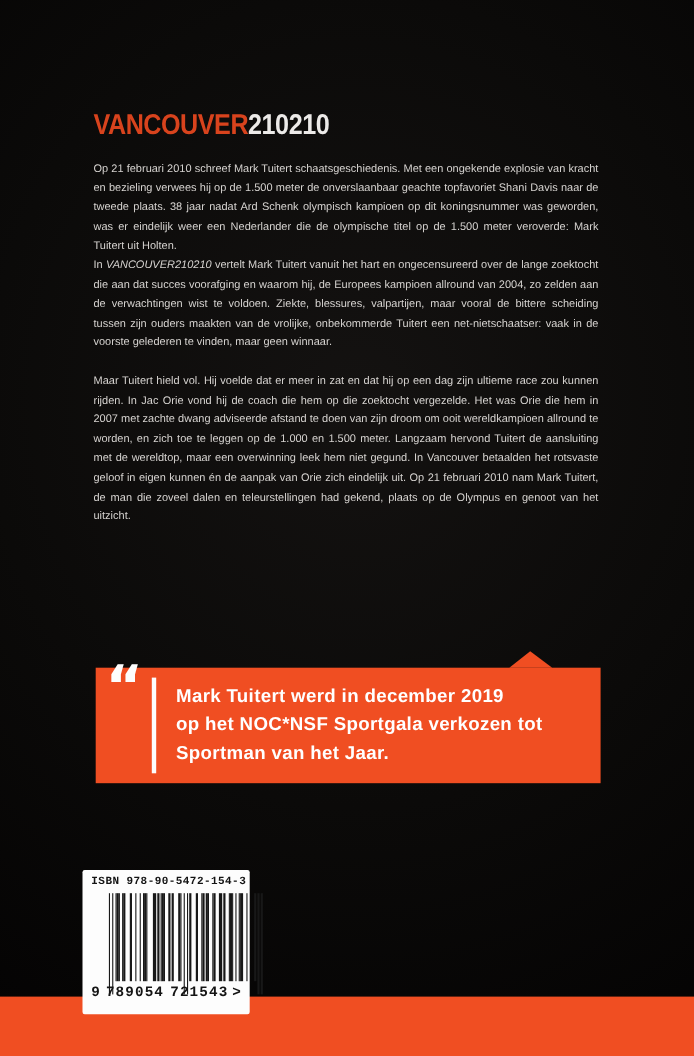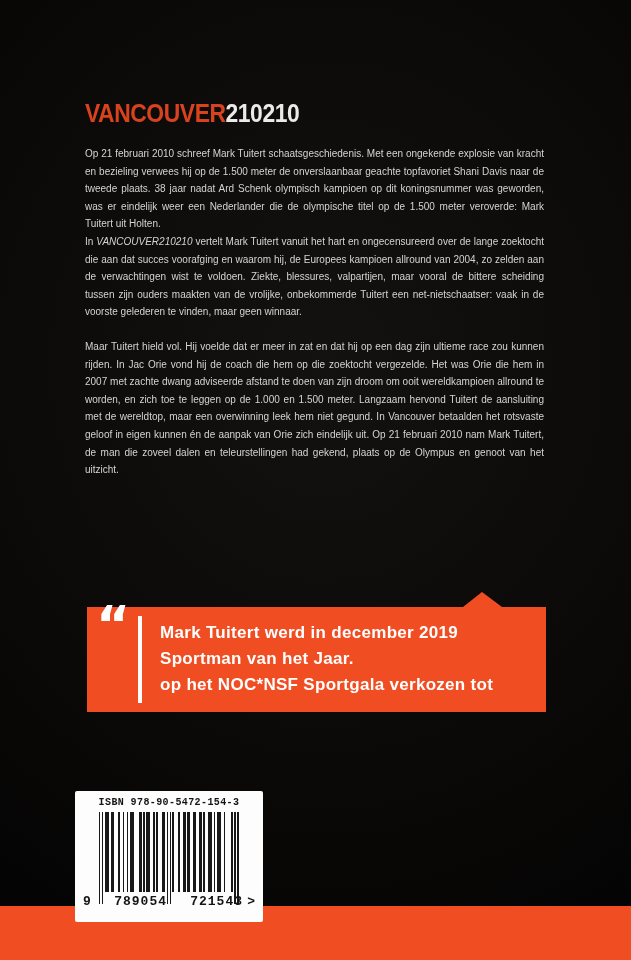--- a/index.html
+++ b/index.html
@@ -51,21 +51,21 @@
     position:absolute;left:51px;top:9px;bottom:9px;width:4px;
     background:#fdfdfd;
   }
   .quote-text{
     position:absolute;left:73px;top:13px;right:8px;
     color:#ffffff;font-weight:700;font-size:17px;line-height:26px;
     letter-spacing:0.3px;
   }
   
   .barcode-box{
-    position:absolute;left:75px;top:791px;width:188px;height:131px;
+    position:absolute;left:75px;top:791px;width:152px;height:131px;
     background:#fdfdfd;border-radius:2px;
     box-sizing:border-box;padding:6px 8px 0 8px;
     z-index:2;
   }
   .isbn-label{
     color:#141414;
     font-family:"Liberation Mono", monospace;
     font-weight:700;font-size:10px;letter-spacing:0.4px;
     text-align:center;white-space:nowrap;
     height:13px;
@@ -109,22 +109,22 @@
     <p><span>In </span><span class="book-italic">VANCOUVER210210</span><span> vertelt Mark Tuitert vanuit het hart en ongecensureerd over de lange zoektocht die aan dat succes voorafging en waarom hij, de Europees kampioen allround van 2004, zo zelden aan de verwachtingen wist te voldoen. Ziekte, blessures, valpartijen, maar vooral de bittere scheiding tussen zijn ouders maakten van de vrolijke, onbekommerde Tuitert een net-nietschaatser: vaak in de voorste gelederen te vinden, maar geen winnaar.</span></p>
     <p class="gap">Maar Tuitert hield vol. Hij voelde dat er meer in zat en dat hij op een dag zijn ultieme race zou kunnen rijden. In Jac Orie vond hij de coach die hem op die zoektocht vergezelde. Het was Orie die hem in 2007 met zachte dwang adviseerde afstand te doen van zijn droom om ooit wereldkampioen allround te worden, en zich toe te leggen op de 1.000 en 1.500 meter. Langzaam hervond Tuitert de aansluiting met de wereldtop, maar een overwinning leek hem niet gegund. In Vancouver betaalden het rotsvaste geloof in eigen kunnen én de aanpak van Orie zich eindelijk uit. Op 21 februari 2010 nam Mark Tuitert, de man die zoveel dalen en teleurstellingen had gekend, plaats op de Olympus en genoot van het uitzicht.</p>
   </div>
 
   <div class="quote-box">
     <div class="quote-tail"></div>
     <div class="quote-mark">“</div>
     <div class="quote-divider"></div>
     <div class="quote-text">
       <div>Mark Tuitert werd in december 2019</div>
+      <div>op het NOC*NSF Sportgala verkozen tot</div>
       <div>Sportman van het Jaar.</div>
-      <div>op het NOC*NSF Sportgala verkozen tot</div>
     </div>
   </div>
 
   <div class="bottom-strip"></div>
 
   <div class="barcode-box">
     <div class="isbn-label">ISBN 978-90-5472-154-3</div>
     <div class="bars">
         <div class="bm on guard"></div>
         <div class="bm off guard"></div>

